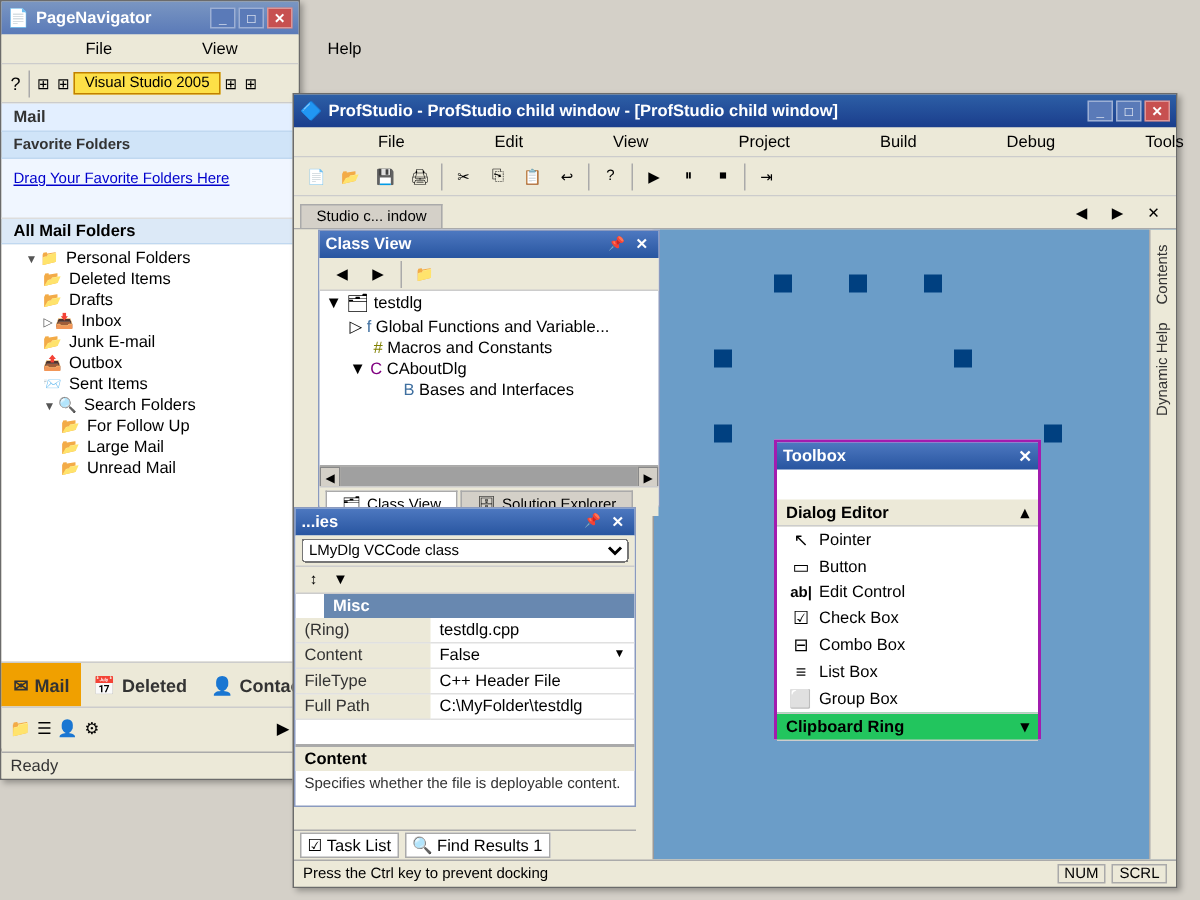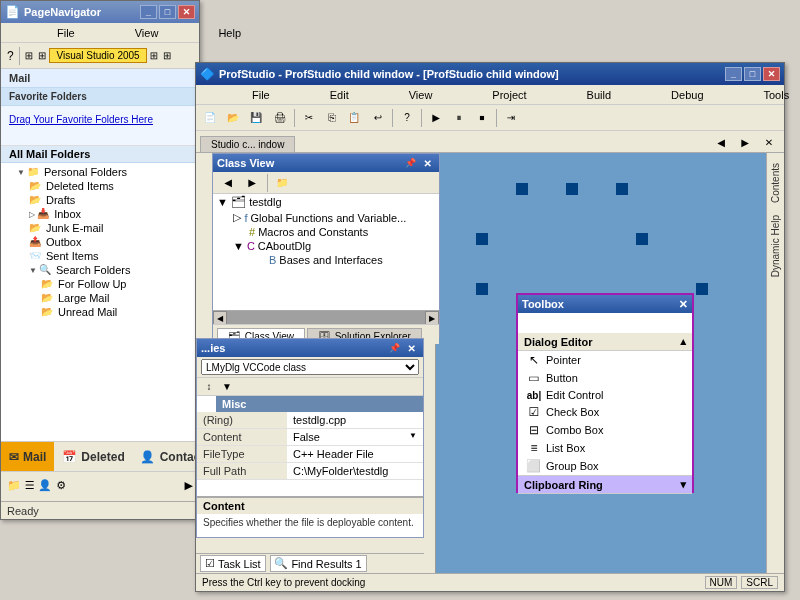--- a/index.html
+++ b/index.html
@@ -719,21 +719,21 @@
           </div>
           <div class="toolbox-item">
             <span class="toolbox-icon">≡</span>
             <span>List Box</span>
           </div>
           <div class="toolbox-item">
             <span class="toolbox-icon">⬜</span>
             <span>Group Box</span>
           </div>
 
-          <div style="background:#c4b5fd;padding:2px 6px;font-size:11px;font-weight:bold;border-top:1px solid #ccc;border-bottom:1px solid #ccc;display:flex;align-items:center;justify-content:space-between;">
+          <div style="background:#22c55e;padding:2px 6px;font-size:11px;font-weight:bold;border-top:1px solid #ccc;border-bottom:1px solid #ccc;display:flex;align-items:center;justify-content:space-between;">
             <span>Clipboard Ring</span>
             <span>▾</span>
           </div>
 
         </div>
 
       </div>
     </div>
 
     <div class="ps-status">

